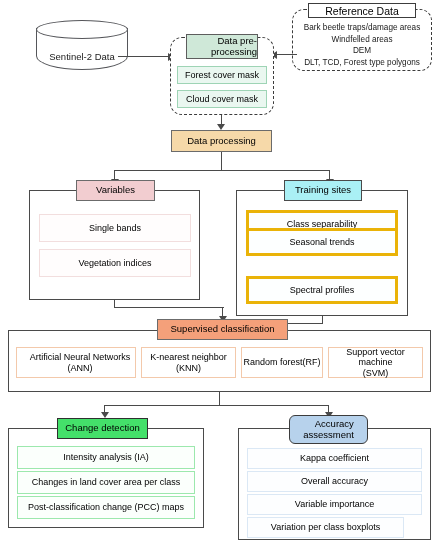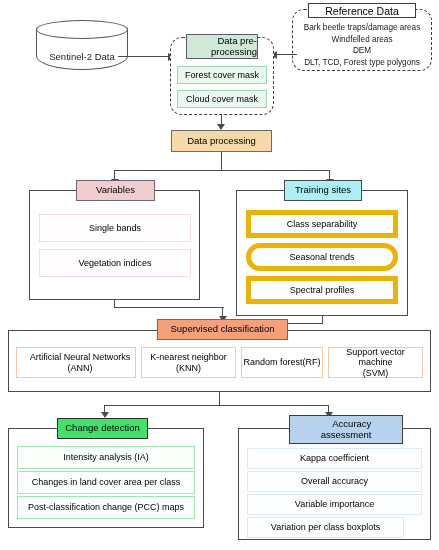--- a/index.html
+++ b/index.html
@@ -31,21 +31,21 @@
   
   .c-green{background:#cfe8d8;}
   .c-greenitem{border:1px solid #9ed4b5;background:#eaf7f0;}
   .c-orange{background:#f6d9a9;border-color:#6b6b6b;}
   .c-pink{background:#f2cdd0;border-color:#6b6b6b;}
   .c-cyan{background:#aaf0f5;border-color:#4a4a4a;}
   .c-salmon{background:#f4a07a;border-color:#6b6b6b;}
   .c-brightgreen{background:#44e06a;border-color:#2f2f2f;}
   .c-blue{background:#b7d2ec;border-color:#3c3c3c;}
   .i-pink{border:1px solid #f2dede;background:#fffdfd;}
-  .i-cyan{border:5px solid #eab308;background:#fdffff;}
+  .i-cyan{border:3px solid #eab308;background:#fdffff;}
   .i-peach{border:1px solid #f3c9ab;background:#fff;}
   .i-brightgreen{border:1px solid #9ce8ad;background:#fbfffc;}
   .i-blue{border:1px solid #dbe8f5;background:#fdfeff;}
 
   
   .ln{position:absolute;background:#4a4a4a;}
   .lnh{height:1.2px;}
   .lnv{width:1.2px;}
   .arrow{position:absolute;width:0;height:0;}
   .ar-down{border-left:4px solid transparent;border-right:4px solid transparent;border-top:6px solid #4a4a4a;}
@@ -100,21 +100,21 @@
   <div class="arrow ar-down" style="left:325.5px;top:179px;"></div>
 
   <div class="group" style="left:29px;top:190px;width:171px;height:110px;"></div>
   <div class="hdr c-pink" style="left:76px;top:180px;width:79px;height:21px;">Variables</div>
   <div class="item i-pink" style="left:39px;top:214px;width:152px;height:28px;">Single bands</div>
   <div class="item i-pink" style="left:39px;top:249px;width:152px;height:28px;">Vegetation indices</div>
 
   <div class="group" style="left:236px;top:190px;width:172px;height:126px;"></div>
   <div class="hdr c-cyan" style="left:284px;top:180px;width:78px;height:21px;">Training sites</div>
   <div class="item i-cyan" style="left:246px;top:210px;width:152px;height:28px;">Class separability</div>
-  <div class="item i-cyan" style="left:246px;top:243px;width:152px;height:28px;border-radius:14px;">Seasonal trends</div>
+  <div class="item i-cyan" style="left:246px;top:228px;width:152px;height:28px;">Seasonal trends</div>
   <div class="item i-cyan" style="left:246px;top:276px;width:152px;height:28px;">Spectral profiles</div>
 
   <div class="ln lnv" style="left:114px;top:300px;width:1.2px;height:8px;"></div>
   <div class="ln lnh" style="left:114px;top:307px;width:110px;"></div>
   <div class="ln lnv" style="left:322px;top:316px;width:1.2px;height:8px;"></div>
   <div class="ln lnh" style="left:222px;top:323px;width:101px;"></div>
   <div class="ln lnv" style="left:222px;top:307px;width:1.2px;height:17px;"></div>
   <div class="arrow ar-down" style="left:218.5px;top:316px;"></div>
 
   <div class="group" style="left:8px;top:330px;width:423px;height:62px;"></div>
@@ -144,21 +144,21 @@
   <div class="ln lnv" style="left:328px;top:405px;width:1.2px;height:10px;"></div>
   <div class="arrow ar-down" style="left:324.5px;top:412px;"></div>
 
   <div class="group" style="left:8px;top:428px;width:196px;height:100px;"></div>
   <div class="hdr c-brightgreen" style="left:57px;top:418px;width:91px;height:21px;">Change detection</div>
   <div class="item i-brightgreen" style="left:17px;top:446px;width:178px;height:23px;">Intensity analysis (IA)</div>
   <div class="item i-brightgreen" style="left:17px;top:471px;width:178px;height:23px;">Changes in land cover area per class</div>
   <div class="item i-brightgreen" style="left:17px;top:496px;width:178px;height:23px;">Post-classification change (PCC) maps</div>
 
   <div class="group" style="left:238px;top:428px;width:193px;height:112px;"></div>
-  <div class="hdr c-blue" style="left:289px;top:415px;width:114px;height:29px;flex-direction:column;">
+  <div class="hdr c-blue" style="left:289px;top:415px;width:79px;height:29px;flex-direction:column;border-radius:6px;">
     <span>
         <div>Accuracy</div>
         <div>assessment</div>
       </span>
   </div>
   <div class="item i-blue" style="left:247px;top:448px;width:175px;height:21px;">Kappa coefficient</div>
   <div class="item i-blue" style="left:247px;top:471px;width:175px;height:21px;">Overall accuracy</div>
   <div class="item i-blue" style="left:247px;top:494px;width:175px;height:21px;">Variable importance</div>
   <div class="item i-blue" style="left:247px;top:517px;width:157px;height:21px;">Variation per class boxplots</div>
 

